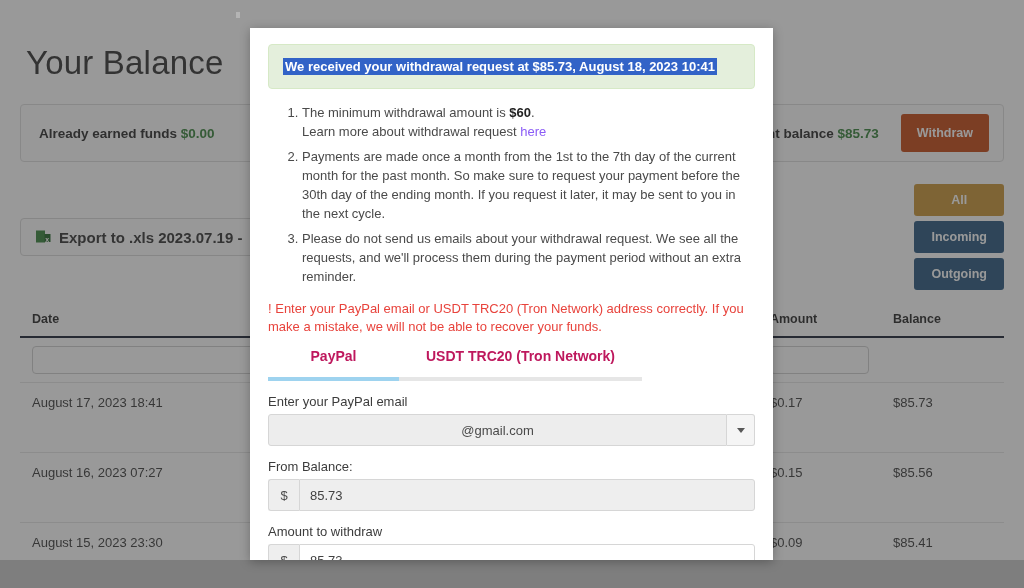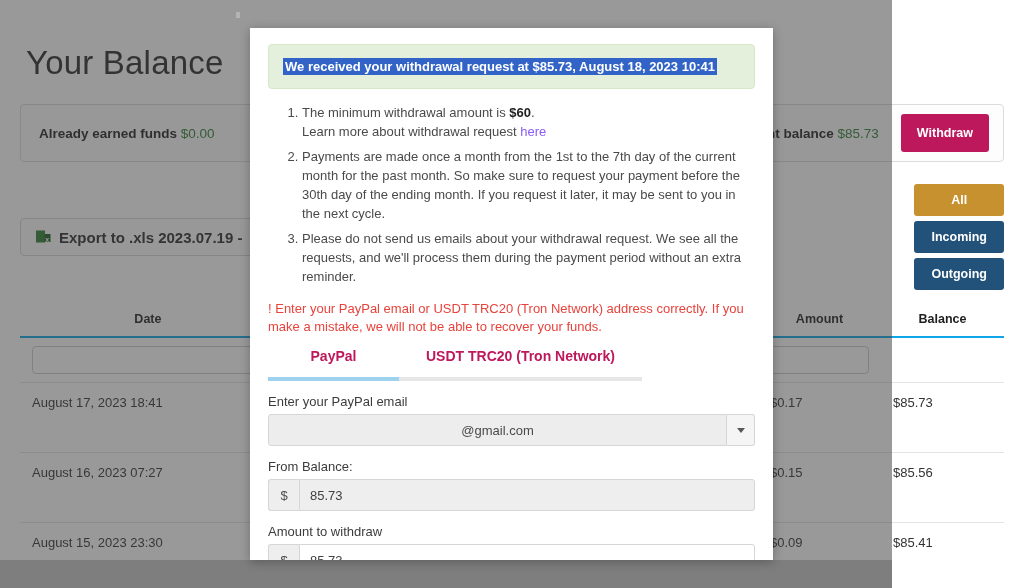--- a/index.html
+++ b/index.html
@@ -4,21 +4,21 @@
 <style>
   * { box-sizing: border-box; }
   html, body {
     margin: 0; padding: 0;
     width: 1024px; height: 588px;
     overflow: hidden;
     font-family: "Liberation Sans", sans-serif;
     background: #ffffff;
   }
 
-  #root { position: relative; width: 892px; height: 588px; background: #ffffff; }
+  #root { position: relative; width: 1024px; height: 588px; background: #ffffff; }
 
   
   .page {
     position: absolute; inset: 0;
     background: #ffffff;
     padding: 0 20px;
   }
   .page-inner { position: relative; width: 984px; margin: 0 auto; }
 
   .page-title {
@@ -35,23 +35,23 @@
     border: 1px solid #dcdcdc;
     border-radius: 4px;
     background: #fdfdfd;
     display: flex;
     align-items: center;
     justify-content: space-between;
     padding: 0 14px 0 18px;
   }
   .balance-left { font-size: 13.5px; font-weight: bold; color: #232323; }
   .balance-right { font-size: 13.5px; font-weight: bold; color: #232323; display:flex; align-items:center; gap:22px;}
-  .money-green { color: #2e7d32; font-weight: normal; }
+  .money-green { color: #2e7d32; font-weight: bold; }
   .btn-withdraw {
-    background: #be185d;
+    background: #c2410c;
     color: #ffffff;
     border: none;
     border-radius: 3px;
     font-size: 12.5px;
     font-weight: bold;
     padding: 12px 16px;
     cursor: pointer;
   }
 
   .toolbar-row {
@@ -85,26 +85,26 @@
     font-size: 12.5px; font-weight: bold;
     color: #ffffff; padding: 9px 17px;
     cursor: pointer;
   }
   .filter-btn.all { background: #c7912f; }
   .filter-btn.blue { background: #225179; }
 
   
   table.tx { width: 100%; border-collapse: collapse; margin-top: 16px; font-size: 13px; }
   table.tx th {
-    text-align: center;
+    text-align: left;
     font-size: 12.5px;
     font-weight: bold;
     color: #1f1f1f;
     padding: 6px 12px 10px 12px;
-    border-bottom: 2px solid #0ea5e9;
+    border-bottom: 2px solid #0f172a;
   }
   table.tx td {
     padding: 12px 12px;
     border-bottom: 1px solid #e4e4e4;
     color: #333;
     vertical-align: top;
     font-size: 13px;
   }
   table.tx tr.filter-row td { padding: 8px 12px; border-bottom: 1px solid #e4e4e4; }
   .col-filter-input {

